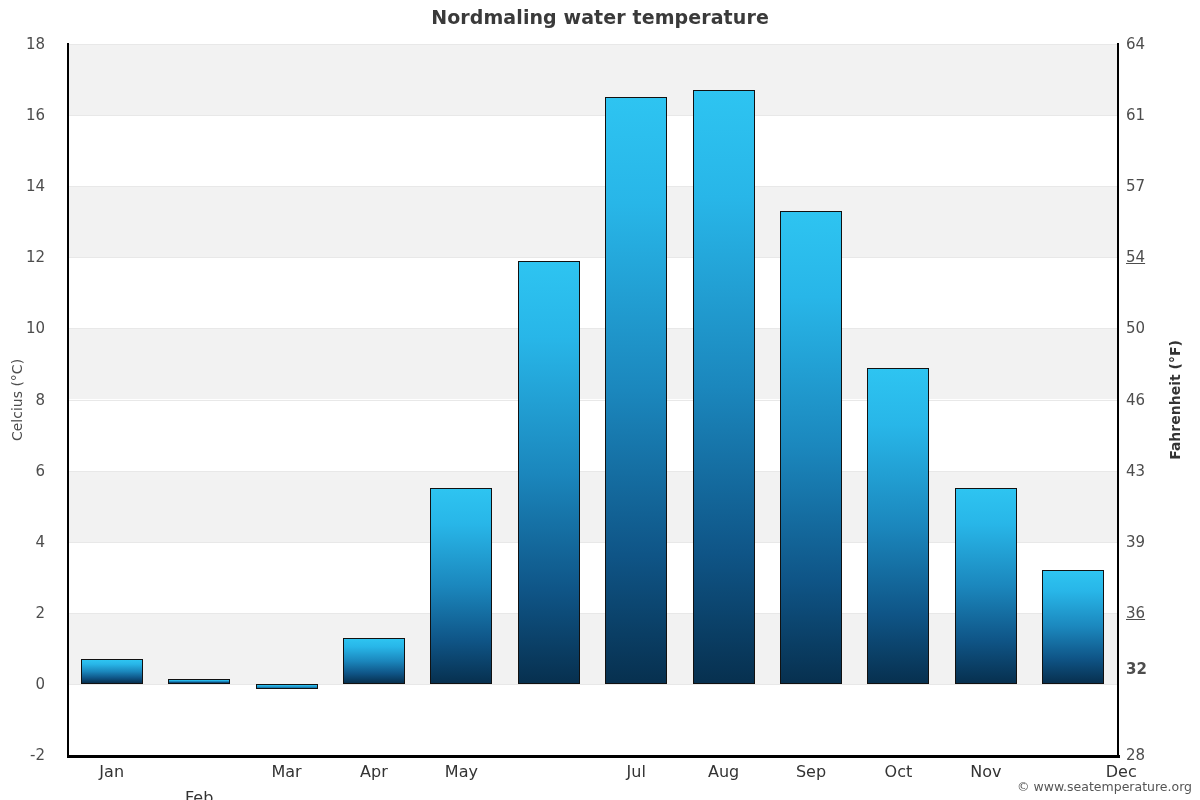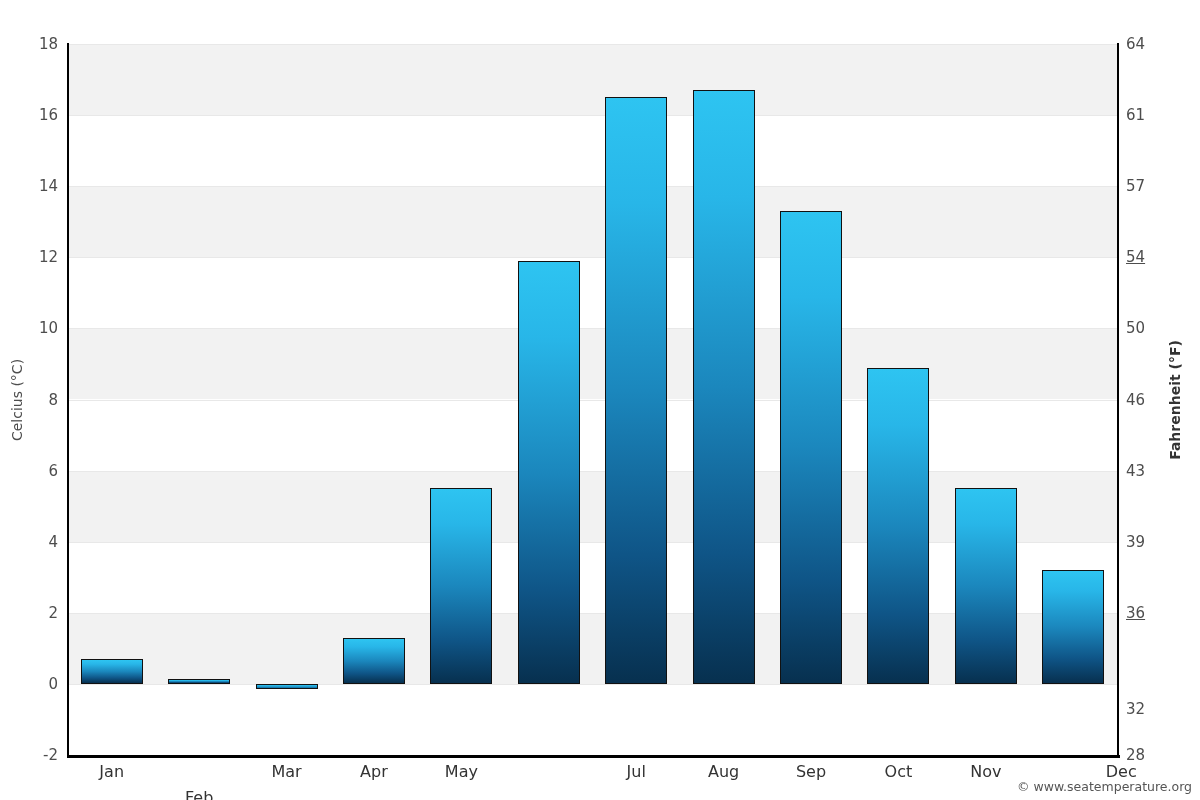--- a/index.html
+++ b/index.html
@@ -94,21 +94,21 @@
     border: 1.5px solid #111111;
     background-image: linear-gradient(to bottom, #2ec4f1 0%, #28b6e8 18%, #1b87bd 50%, #0f5587 78%, #07304f 100%);
   }
   .bar.negative {
     background-image: linear-gradient(to bottom, #2ec4f1 0%, #1f96ca 60%, #12689b 100%);
   }
 
   
   .ytick-left {
     position: absolute;
-    right: 0;
+    right: 13px;
     text-align: right;
     font-size: 15px;
     color: #4d4d4d;
     transform: translateY(-50%);
     white-space: nowrap;
   }
   #ylabels-left {
     position: absolute;
     left: 0;
     top: 0;
@@ -176,20 +176,21 @@
     font-size: 12.5px;
     color: #555555;
     white-space: nowrap;
   }
 </style>
 </head>
 <body>
 
 <div id="chart-root">
 
+  <div id="chart-title">Nordmaling water temperature</div>
 
   <div id="plot-area">
     <div id="bands-layer">
         <div class="band" style="top: 0px; height: 71.1px; background: rgb(242, 242, 242);"></div>
         <div class="band" style="top: 142.2px; height: 71.1px; background: rgb(242, 242, 242);"></div>
         <div class="band" style="top: 284.4px; height: 71.1px; background: rgb(242, 242, 242);"></div>
         <div class="band" style="top: 426.6px; height: 71.1px; background: rgb(242, 242, 242);"></div>
         <div class="band" style="top: 568.8px; height: 71.1px; background: rgb(242, 242, 242);"></div>
       </div>
     <div id="grid-layer">
@@ -233,21 +234,21 @@
       <div class="ytick-left" style="top: 470.6px;">6</div>
       <div class="ytick-left" style="top: 399.5px;">8</div>
       <div class="ytick-left" style="top: 328.4px;">10</div>
       <div class="ytick-left" style="top: 257.3px;">12</div>
       <div class="ytick-left" style="top: 186.2px;">14</div>
       <div class="ytick-left" style="top: 115.1px;">16</div>
       <div class="ytick-left" style="top: 44px;">18</div>
     </div>
   <div id="ylabels-right">
       <div class="ytick-right" style="top: 755px;">28</div>
-      <div class="ytick-right" style="top: 709px;">32</div>
+      <div class="ytick-right" style="top: 669px; font-weight: bold;">32</div>
       <div class="ytick-right" style="top: 612.8px; text-decoration: underline;">36</div>
       <div class="ytick-right" style="top: 541.7px;">39</div>
       <div class="ytick-right" style="top: 470.6px;">43</div>
       <div class="ytick-right" style="top: 399.5px;">46</div>
       <div class="ytick-right" style="top: 328.4px;">50</div>
       <div class="ytick-right" style="top: 257.3px; text-decoration: underline;">54</div>
       <div class="ytick-right" style="top: 186.2px;">57</div>
       <div class="ytick-right" style="top: 115.1px;">61</div>
       <div class="ytick-right" style="top: 44px;">64</div>
     </div>

